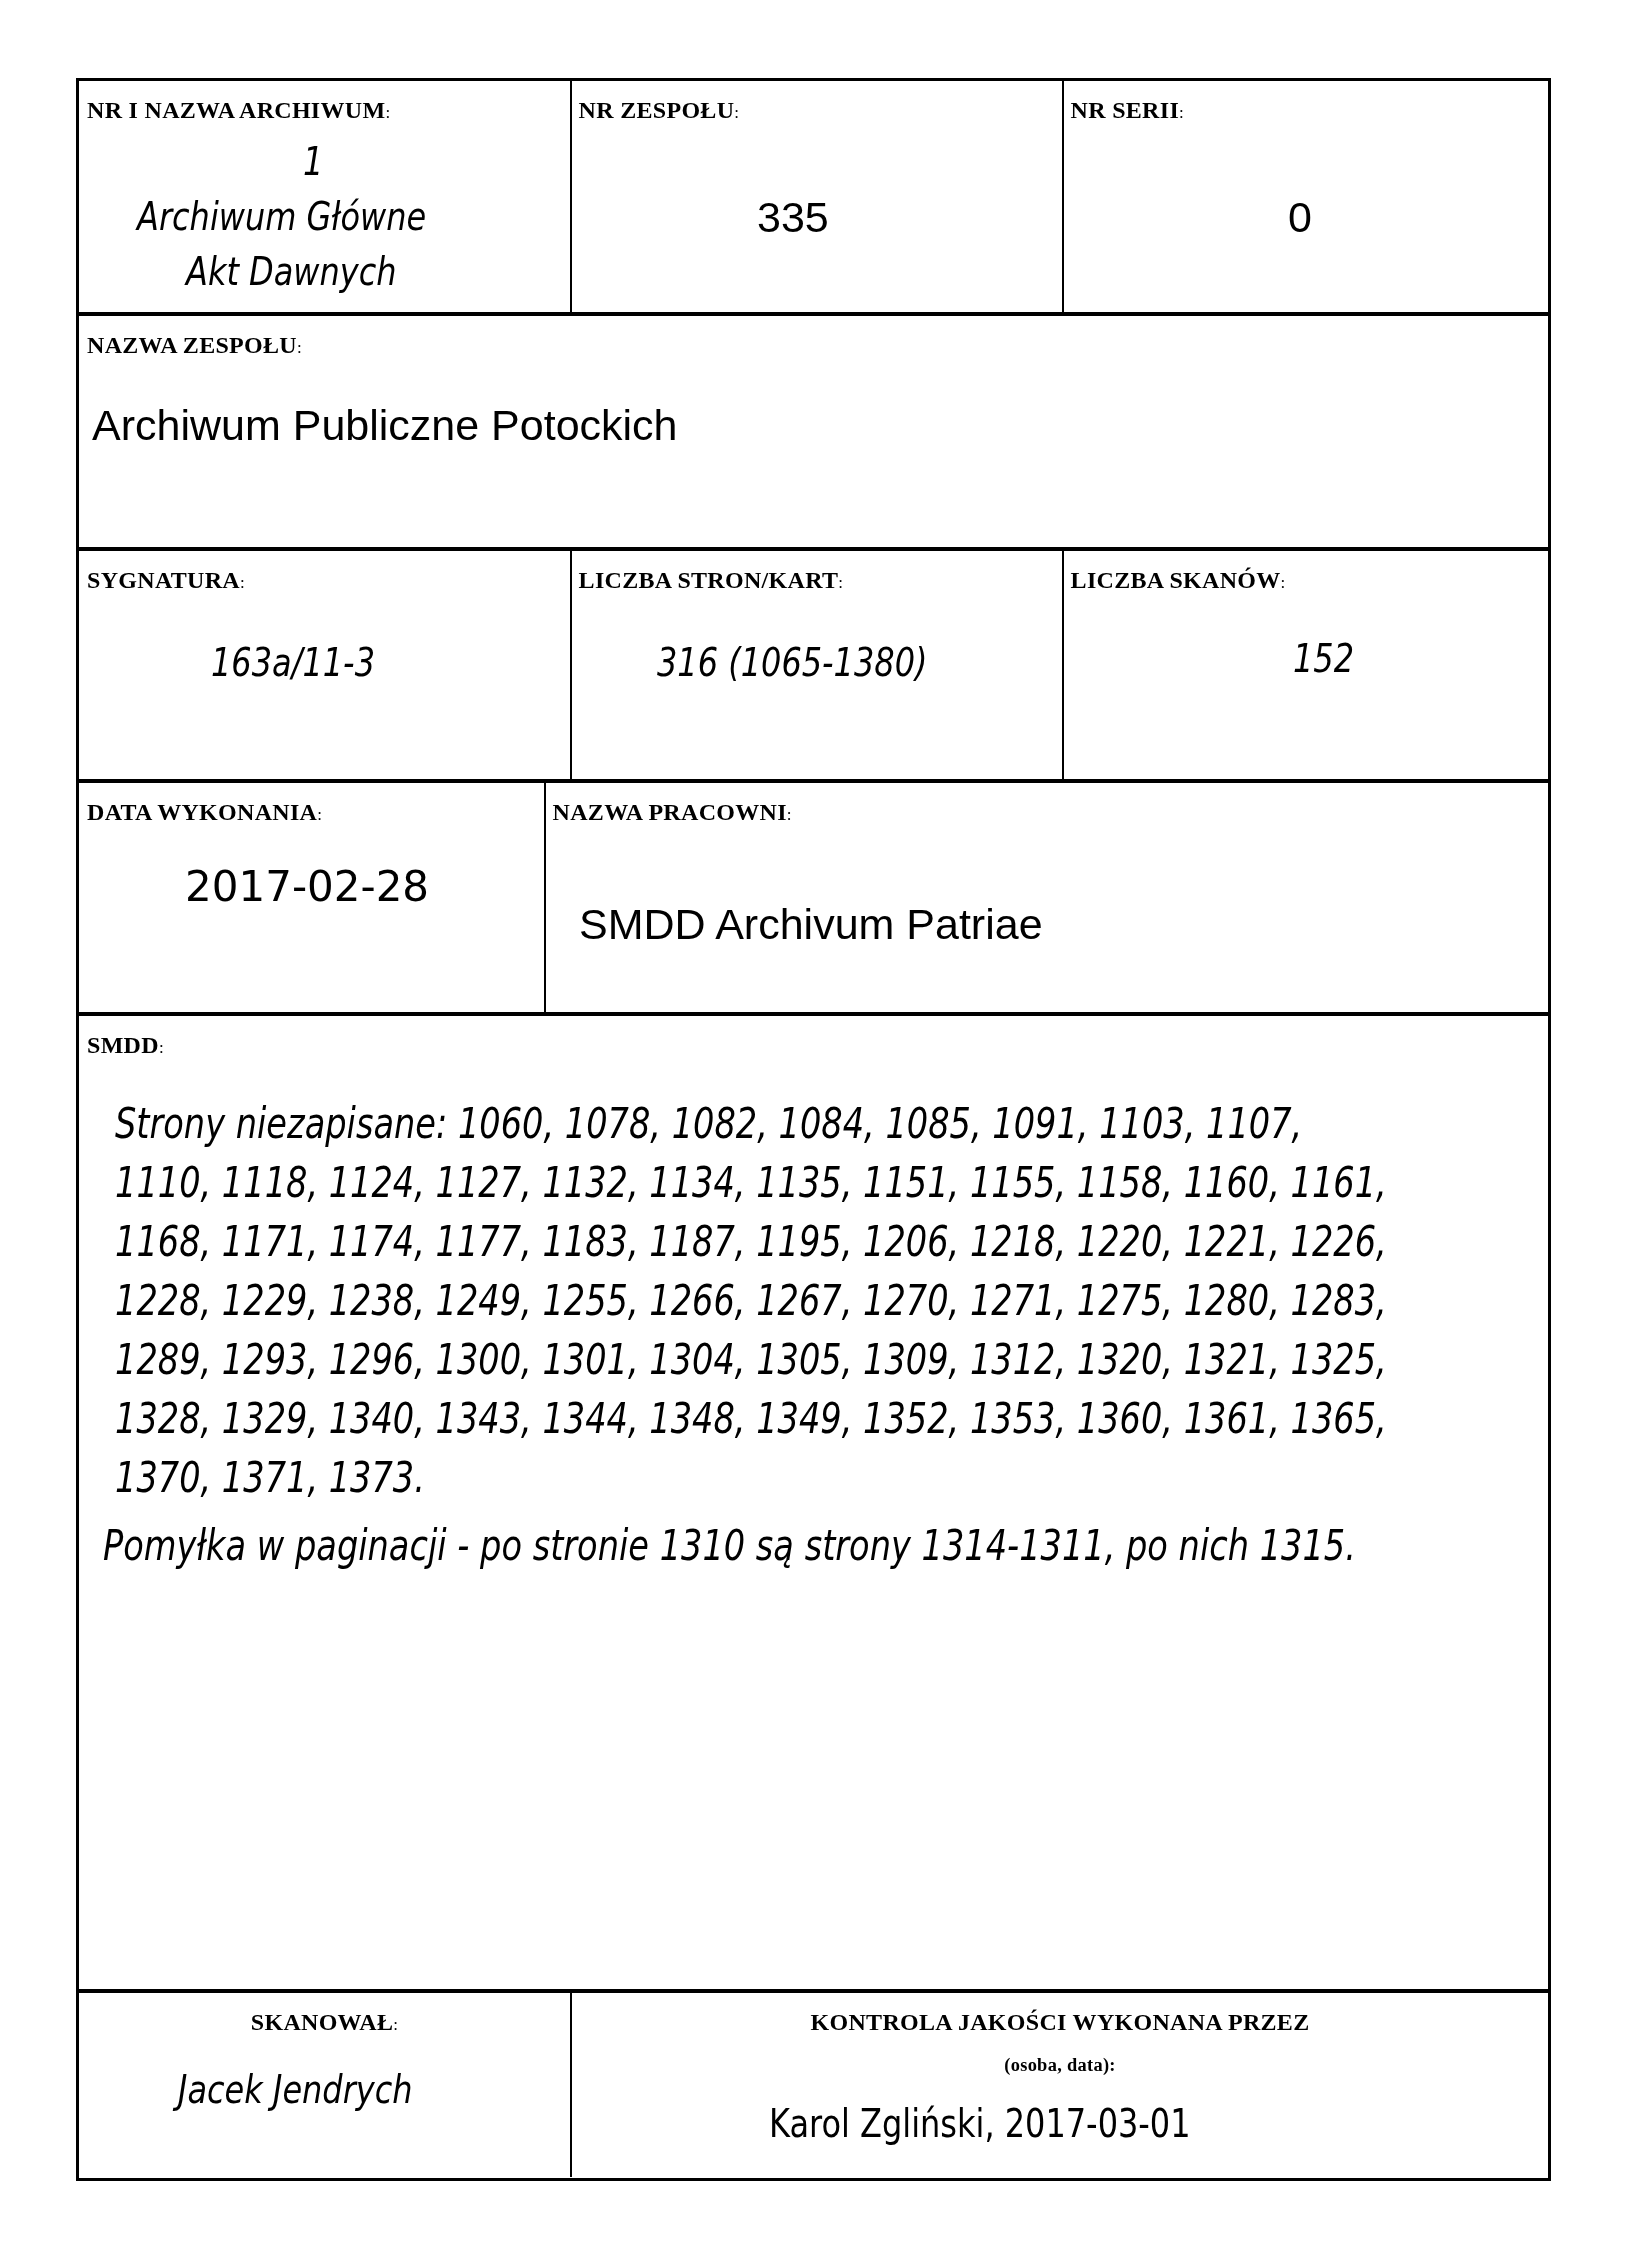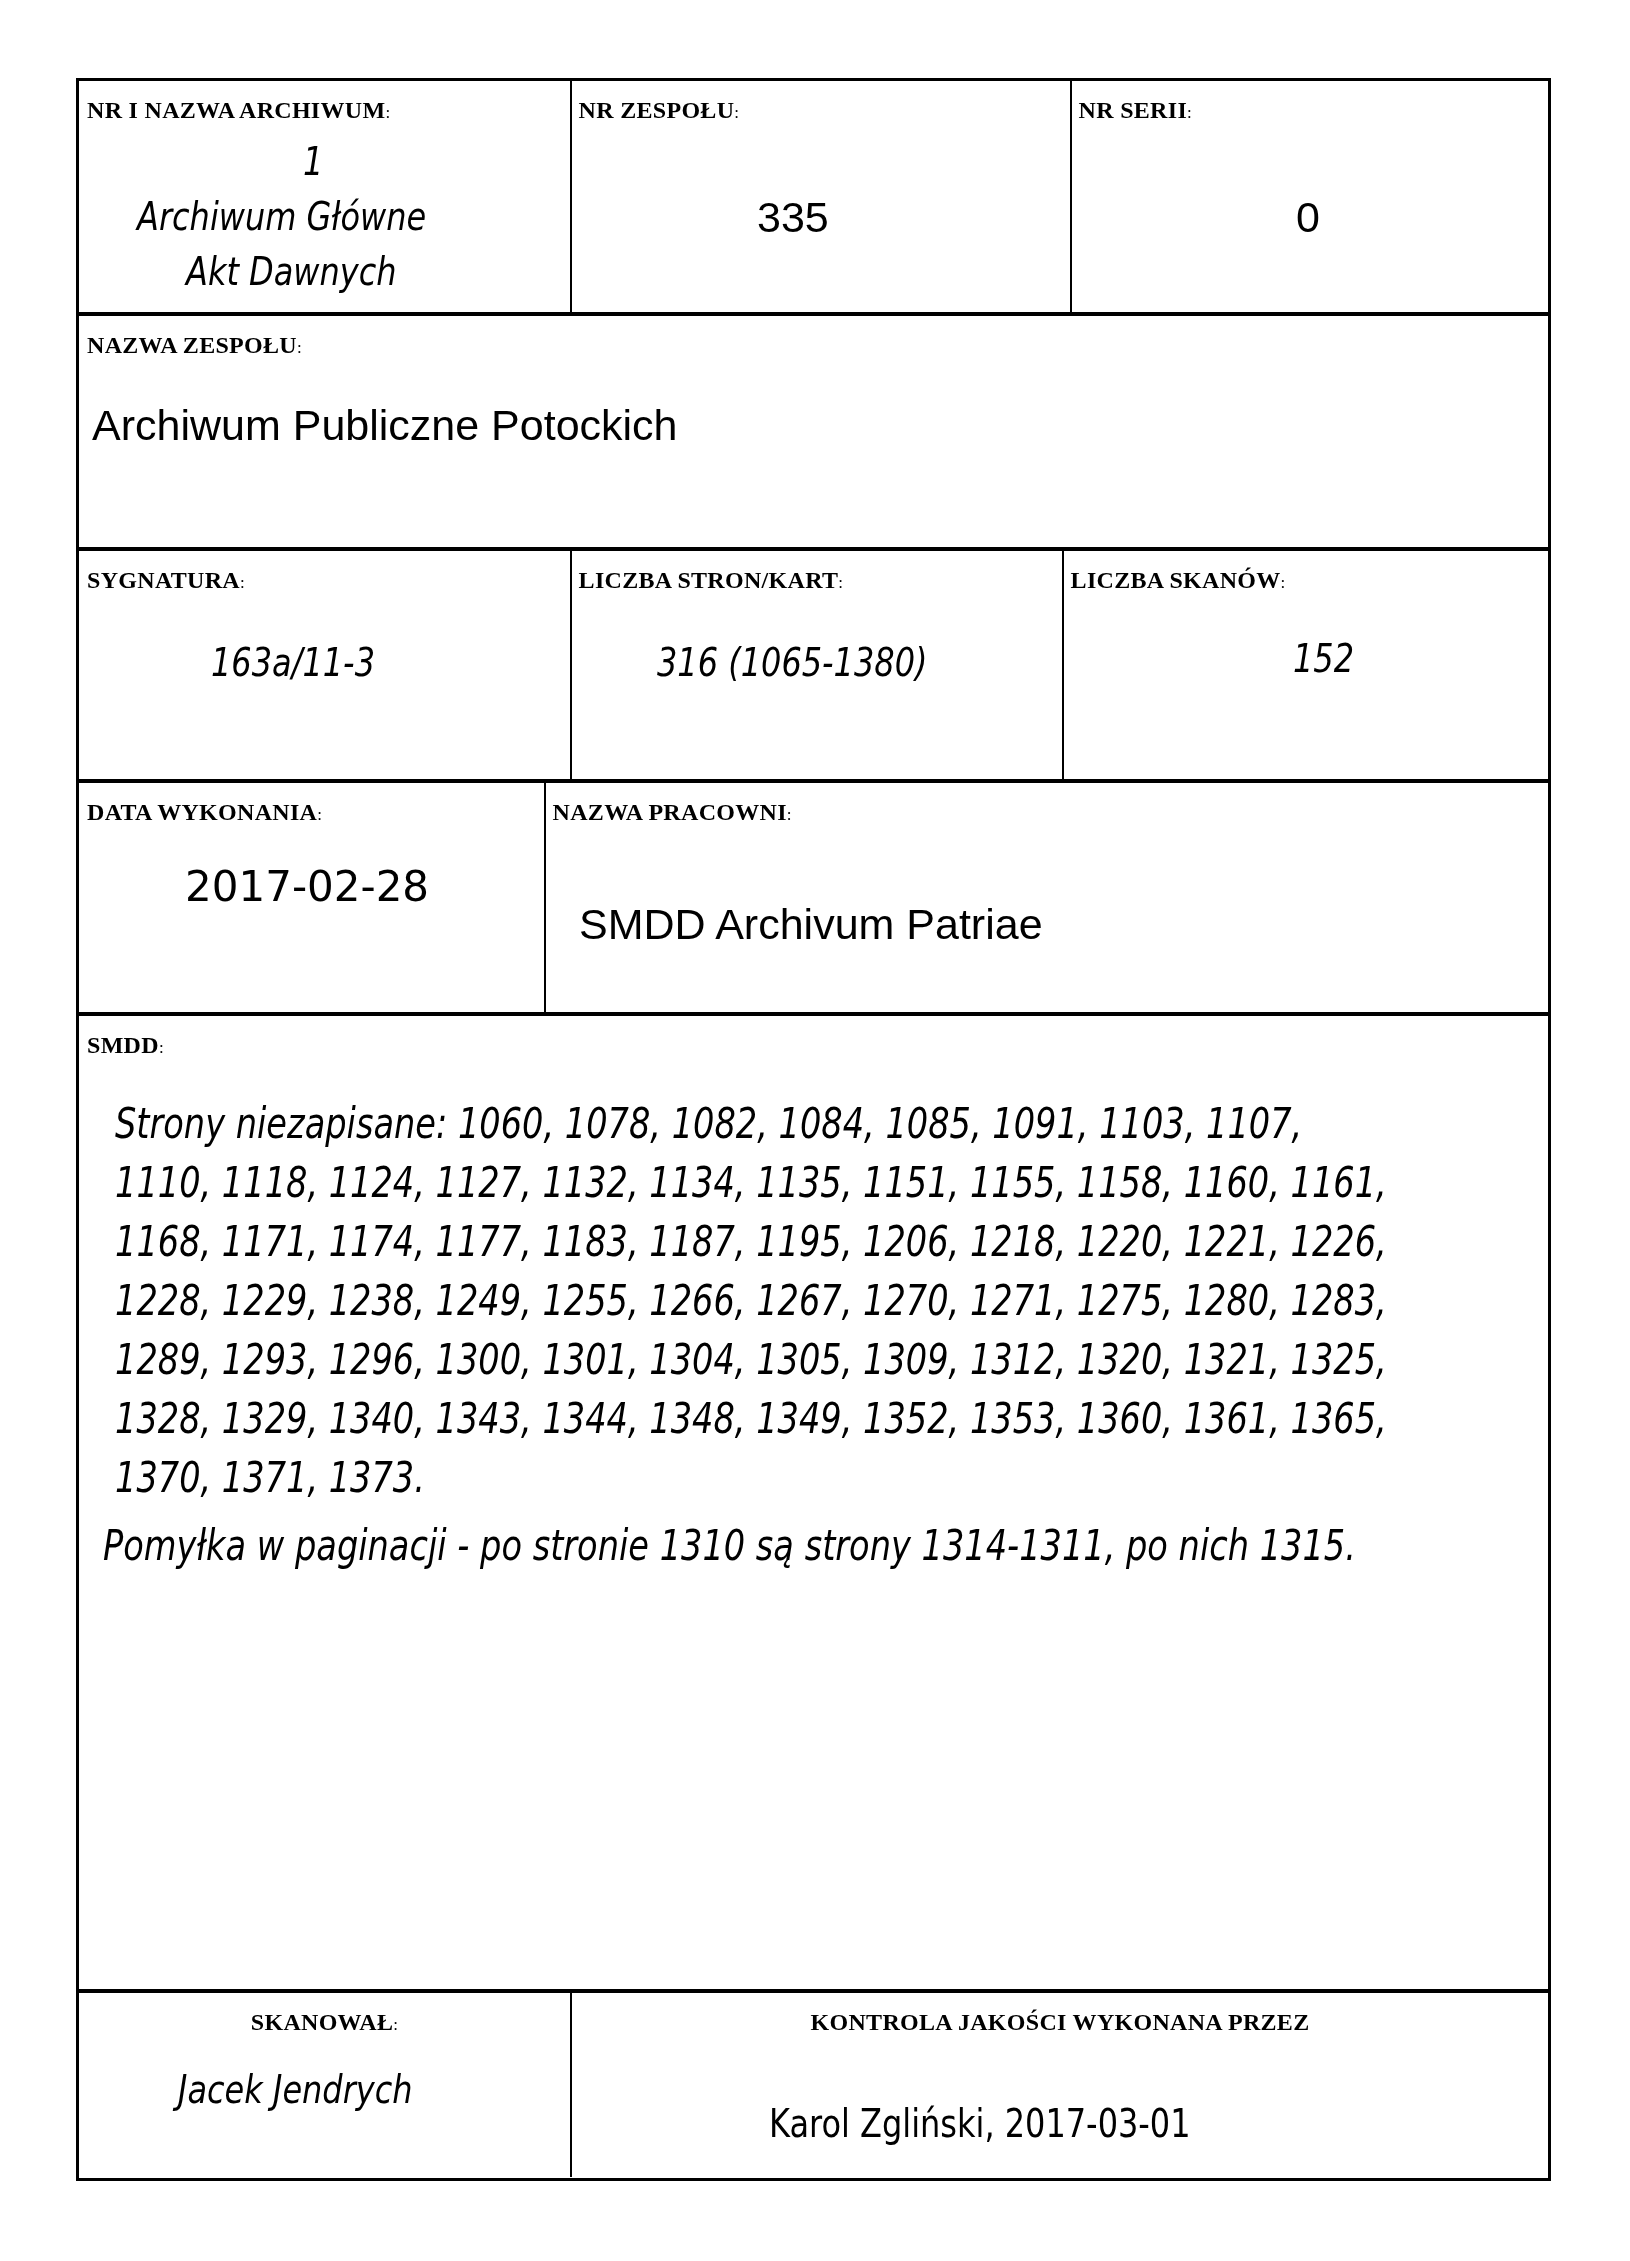--- a/index.html
+++ b/index.html
@@ -63,21 +63,21 @@
     <div class="cell" style="left:0; width:491px;">
       <div class="label" style="left:8px; top:16px;"><span>NR I NAZWA ARCHIWUM</span><span class="colon">:</span></div>
       <div class="val-italic" style="left:224px; top:58px;">1</div>
       <div class="val-italic" style="left:58px; top:113px;">Archiwum Główne</div>
       <div class="val-italic" style="left:107px; top:168px;">Akt Dawnych</div>
     </div>
     <div class="cell divider" style="left:491px; width:492px;">
       <div class="label" style="left:6.6px; top:16px;"><span>NR ZESPOŁU</span><span class="colon">:</span></div>
       <div class="val-sans" style="left:185px; top:112px;">335</div>
     </div>
-    <div class="cell divider" style="left:983px; width:486px;margin-left:8px;">
+    <div class="cell divider" style="left:983px; width:486px;">
       <div class="label" style="left:6.6px; top:16px;"><span>NR SERII</span><span class="colon">:</span></div>
       <div class="val-sans" style="left:224px; top:112px;">0</div>
     </div>
   </div>
 
   <div class="row thick" style="top:231px; height:234px;">
     <div class="label" style="left:8px; top:16px;"><span>NAZWA ZESPOŁU</span><span class="colon">:</span></div>
     <div class="val-sans" style="left:13px; top:85px;">Archiwum Publiczne Potockich</div>
   </div>
 
@@ -121,18 +121,19 @@
     <div class="notes" style="left:24px; top:500px; width:1775px;">Pomyłka w paginacji - po stronie 1310 są strony 1314-1311, po nich 1315.</div>
   </div>
 
   <div class="row thick" style="top:1908px; height:188px;">
     <div class="cell" style="left:0; width:491px;">
       <div class="label center" style="top:16px;"><span>SKANOWAŁ</span><span class="colon">:</span></div>
       <div class="val-italic" style="left:99px; top:74px;">Jacek Jendrych</div>
     </div>
     <div class="cell divider" style="left:491px; width:978px;">
       <div class="label center" style="top:16px;">KONTROLA JAKOŚCI WYKONANA PRZEZ</div>
+      <div class="label center" style="top:62px; font-size:18.4px; font-weight:bold;">(osoba, data):</div>
       <div class="val-italic" style="left:197px; top:108px; font-style:normal;">Karol Zgliński, 2017-03-01</div>
     </div>
   </div>
 
 </div>
 
 
 </body></html>

